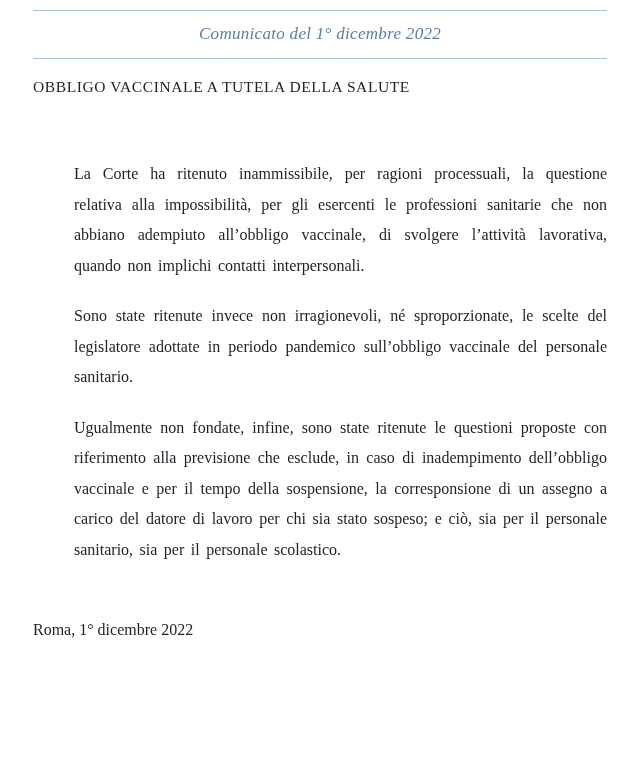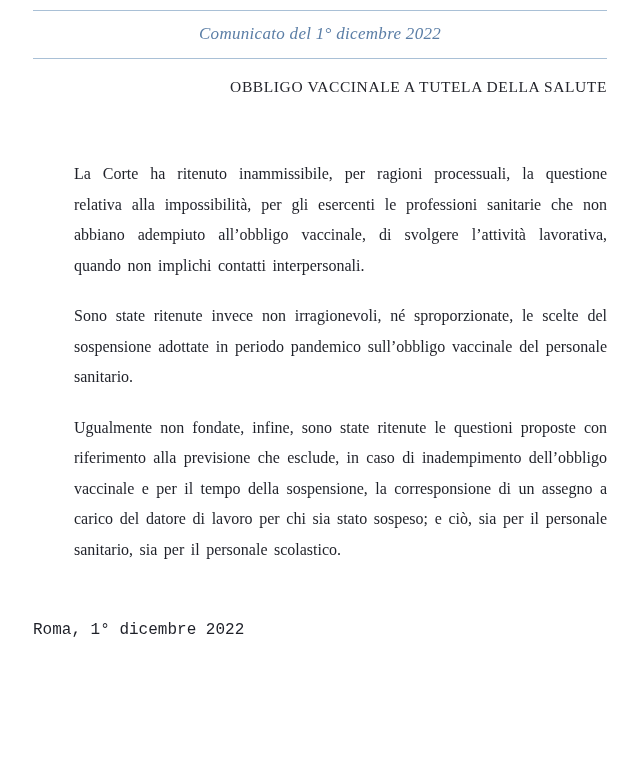--- a/index.html
+++ b/index.html
@@ -30,21 +30,21 @@
   .comunicato-heading {
     text-align: center;
     font-style: italic;
     font-size: 17px;
     line-height: 24px;
     letter-spacing: 0.3px;
     color: var(--header-text, #5b7ea6);
     padding: 11px 0 12px 0;
   }
   .doc-title {
-    text-align: right;
+    text-align: left;
     font-size: 15.5px;
     font-weight: normal;
     letter-spacing: 0.6px;
     color: var(--title-text, #23242b);
     margin: 17px 0 0 0;
     line-height: 22px;
   }
   .body-text {
     margin-top: 61px;
     margin-left: 41px;
@@ -52,37 +52,36 @@
   .body-text p {
     font-size: 16px;
     line-height: 30.5px;
     text-align: justify;
     word-spacing: 2.5px;
     margin: 0 0 20px 0;
   }
   .dateline {
     font-size: 16px;
     margin-top: 56px;
-    font-family: Liberation Mono, monospace;
   }
 </style>
 </head>
 <body>
 
 <div class="page">
 
   <hr class="rule">
 
   <div class="comunicato-heading">Comunicato del 1° dicembre 2022</div>
 
   <hr class="rule">
 
   <h1 class="doc-title">OBBLIGO VACCINALE A TUTELA DELLA SALUTE</h1>
 
   <div class="body-text">
     <p>La Corte ha ritenuto inammissibile, per ragioni processuali, la questione relativa alla impossibilità, per gli esercenti le professioni sanitarie che non abbiano adempiuto all’obbligo vaccinale, di svolgere l’attività lavorativa, quando non implichi contatti interpersonali.</p>
-    <p>Sono state ritenute invece non irragionevoli, né sproporzionate, le scelte del sospensione adottate in periodo pandemico sull’obbligo vaccinale del personale sanitario.</p>
+    <p>Sono state ritenute invece non irragionevoli, né sproporzionate, le scelte del legislatore adottate in periodo pandemico sull’obbligo vaccinale del personale sanitario.</p>
     <p>Ugualmente non fondate, infine, sono state ritenute le questioni proposte con riferimento alla previsione che esclude, in caso di inadempimento dell’obbligo vaccinale e per il tempo della sospensione, la corresponsione di un assegno a carico del datore di lavoro per chi sia stato sospeso; e ciò, sia per il personale sanitario, sia per il personale scolastico.</p>
   </div>
 
   <div class="dateline">Roma, 1° dicembre 2022</div>
 
 </div>
 
 </body></html>

